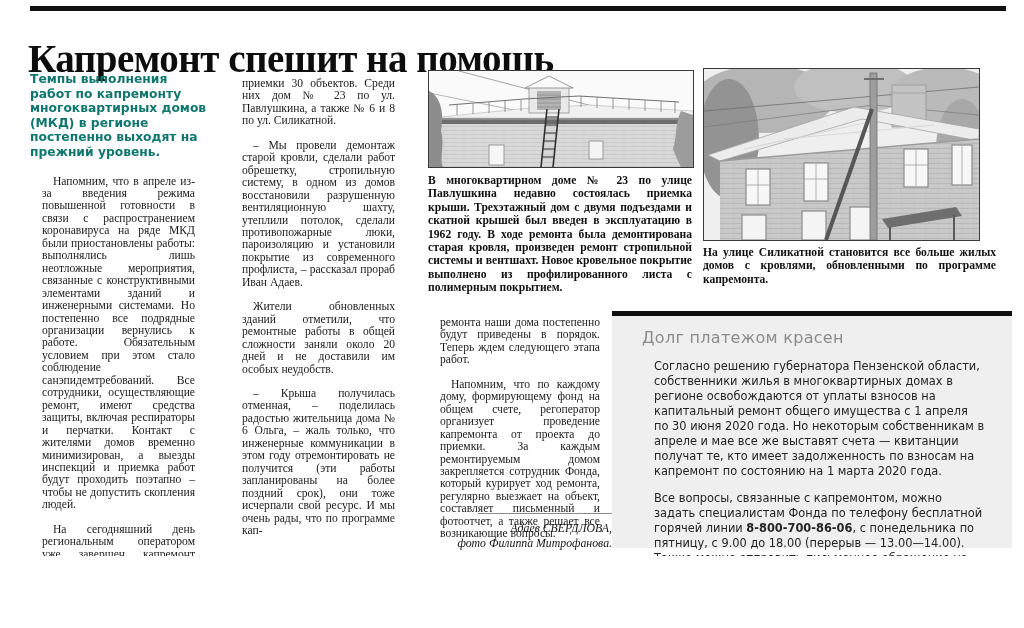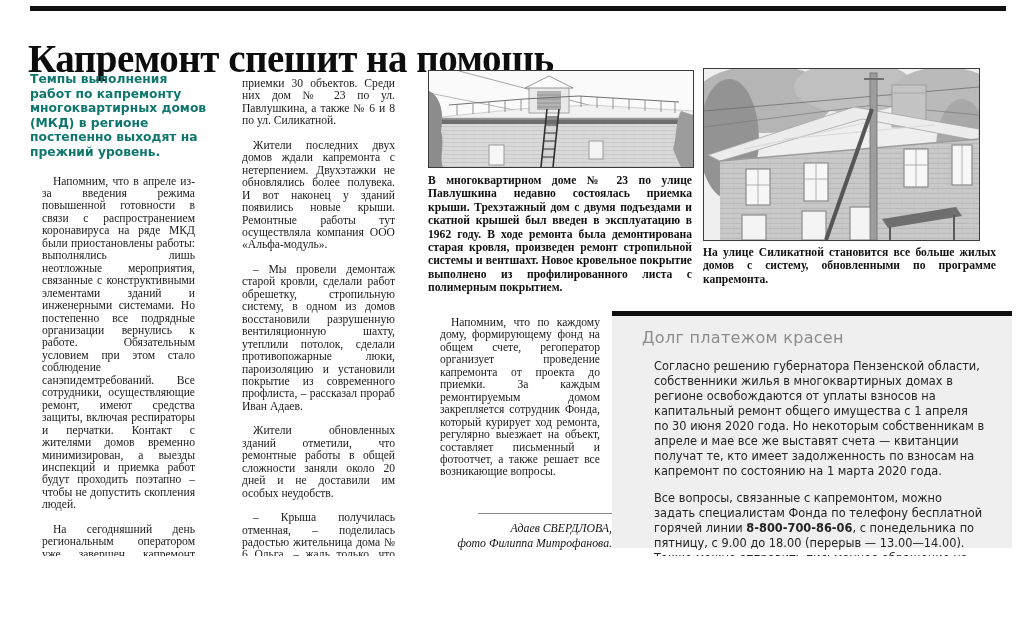--- a/index.html
+++ b/index.html
@@ -47,21 +47,20 @@
   <h1 class="headline">Капремонт спешит на помощь</h1>
 
   <div class="col col1">
     <div class="lead">Темпы выполнения работ по капремонту многоквартирных домов (МКД) в регионе постепенно выходят на прежний уровень.</div>
     <p>Напомним, что в апреле из-за введения режима повышенной готовности в связи с распространением коронавируса на ряде МКД были приостановлены работы: выполнялись лишь неотложные мероприятия, связанные с конструктивными элементами зданий и инженерными системами. Но постепенно все подрядные организации вернулись к работе. Обязательным условием при этом стало соблюдение санэпидемтребований. Все сотрудники, осуществляющие ремонт, имеют средства защиты, включая респираторы и перчатки. Контакт с жителями домов временно минимизирован, а выезды инспекций и приемка работ будут проходить поэтапно – чтобы не допустить скопления людей.</p>
     <p>На сегодняшний день региональным оператором уже завершен капремонт крыш в 58 МКД, из них 47 – в Пензе и 11 – в районах области. Заключены контракты на проведение работ в 209 МКД. С 1 апреля по 18 мая состоялись</p>
   </div>
 
   <div class="col col2">
     <p class="cont">приемки 30 объектов. Среди них дом № 23 по ул. Павлушкина, а также № 6 и 8 по ул. Силикатной.</p>
-    <p>Жители последних двух домов ждали капремонта с нетерпением. Двухэтажки не обновлялись более полувека. И вот наконец у зданий появились новые крыши. Ремонтные работы тут осуществляла компания ООО «Альфа-модуль».</p>
     <p>– Мы провели демонтаж старой кровли, сделали работ обрешетку, стропильную систему, в одном из домов восстановили разрушенную вентиляционную шахту, утеплили потолок, сделали противопожарные люки, пароизоляцию и установили покрытие из современного профлиста, – рассказал прораб Иван Адаев.</p>
     <p>Жители обновленных зданий отметили, что ремонтные работы в общей сложности заняли около 20 дней и не доставили им особых неудобств.</p>
     <p>– Крыша получилась отменная, – поделилась радостью жительница дома № 6 Ольга, – жаль только, что инженерные коммуникации в этом году отремонтировать не получится (эти работы запланированы на более поздний срок), они тоже исчерпали свой ресурс. И мы очень рады, что по программе кап-</p>
   </div>
 
   <div class="photo photo1">
     <svg viewBox="0 0 264 96" preserveAspectRatio="none">
       <defs>
         <pattern id="brick1" width="10" height="4" patternUnits="userSpaceOnUse">
           <rect width="10" height="4" fill="#d9d9d9"></rect>
@@ -119,20 +118,21 @@
       <rect x="160" y="70" width="14" height="18" fill="#f3f3f3" stroke="#9a9a9a" stroke-width="1"></rect>
 
       <path d="M0,20 C10,24 16,40 12,60 C16,74 10,88 14,96 L0,96 Z" fill="#8d8d8d"></path>
       <path d="M252,40 C246,52 248,66 244,78 C248,88 250,92 252,96 L264,96 L264,44 Z" fill="#9c9c9c"></path>
     </svg>
   </div>
 
   <div class="caption caption1">В многоквартирном доме № 23 по улице Павлушкина недавно состоялась приемка крыши. Трехэтажный дом с двумя подъездами и скатной крышей был введен в эксплуатацию в 1962 году. В ходе ремонта была демонтирована старая кровля, произведен ремонт стропильной системы и вентшахт. Новое кровельное покрытие выполнено из профилированного листа с полимерным покрытием.</div>
 
   <div class="col col3">
+    <p class="cont">ремонта наши дома постепенно будут приведены в порядок. Теперь ждем следующего этапа работ.</p>
     <p>Напомним, что по каждому дому, формирующему фонд на общем счете, регоператор организует проведение капремонта от проекта до приемки. За каждым ремонтируемым домом закрепляется сотрудник Фонда, который курирует ход ремонта, регулярно выезжает на объект, составляет письменный и фотоотчет, а также решает все возникающие вопросы.</p>
   </div>
 
   <div class="byline-rule"></div>
   <div class="byline">
     <div>Адаев СВЕРДЛОВА,</div>
     <div>фото Филиппа Митрофанова.</div>
   </div>
 
   <div class="photo photo2">
@@ -193,21 +193,21 @@
       <polygon points="178,150 252,138 258,147 184,159" fill="#6e6e6e"></polygon>
       <line x1="186" y1="158" x2="186" y2="171" stroke="#5a5a5a" stroke-width="2"></line>
       <line x1="250" y1="146" x2="250" y2="171" stroke="#5a5a5a" stroke-width="2"></line>
 
       <rect x="166" y="4" width="7" height="167" fill="#9d9d9d" stroke="#6f6f6f" stroke-width="0.8"></rect>
       <line x1="122" y1="171" x2="168" y2="40" stroke="#565656" stroke-width="4"></line>
       <line x1="160" y1="10" x2="180" y2="10" stroke="#6f6f6f" stroke-width="2"></line>
     </svg>
   </div>
 
-  <div class="caption caption2">На улице Силикатной становится все больше жилых домов с систему, обновленными по программе капремонта.</div>
+  <div class="caption caption2">На улице Силикатной становится все больше жилых домов с кровлями, обновленными по программе капремонта.</div>
 
   <div class="boxrule"></div>
   <div class="graybox">
     <div class="boxtitle">Долг платежом красен</div>
     <p>Согласно решению губернатора Пензенской области, собственники жилья в многоквартирных домах в регионе освобождаются от уплаты взносов на капитальный ремонт общего имущества с 1 апреля по 30 июня 2020 года. Но некоторым собственникам в апреле и мае все же выставят счета — квитанции получат те, кто имеет задолженность по взносам на капремонт по состоянию на 1 марта 2020 года.</p>
     <p><span>Все вопросы, связанные с капремонтом, можно задать специалистам Фонда по телефону бесплатной горячей линии </span><span class="b">8-800-700-86-06</span><span>, с понедельника по пятницу, с 9.00 до 18.00 (перерыв — 13.00—14.00). Также можно отправить письменное обращение на сайте (через форму «Задать вопрос») или по электронной почте </span><span class="b">vopros@fkrmd58.ru</span><span>.</span></p>
   </div>
 
 </div>
 

